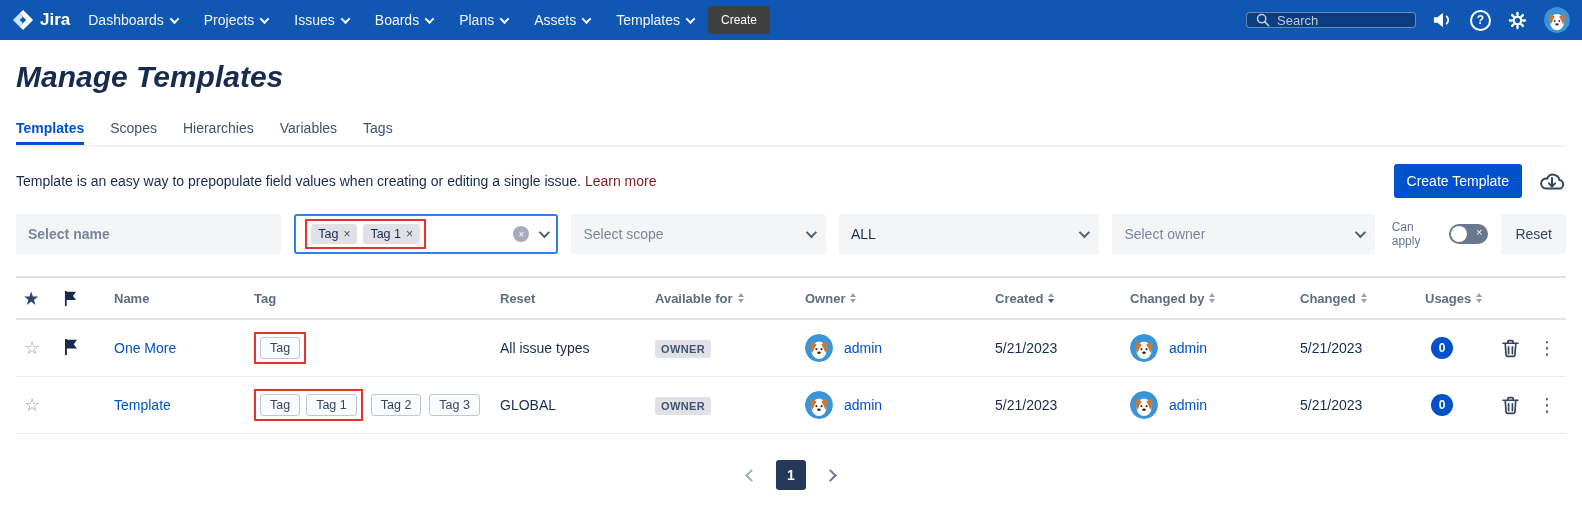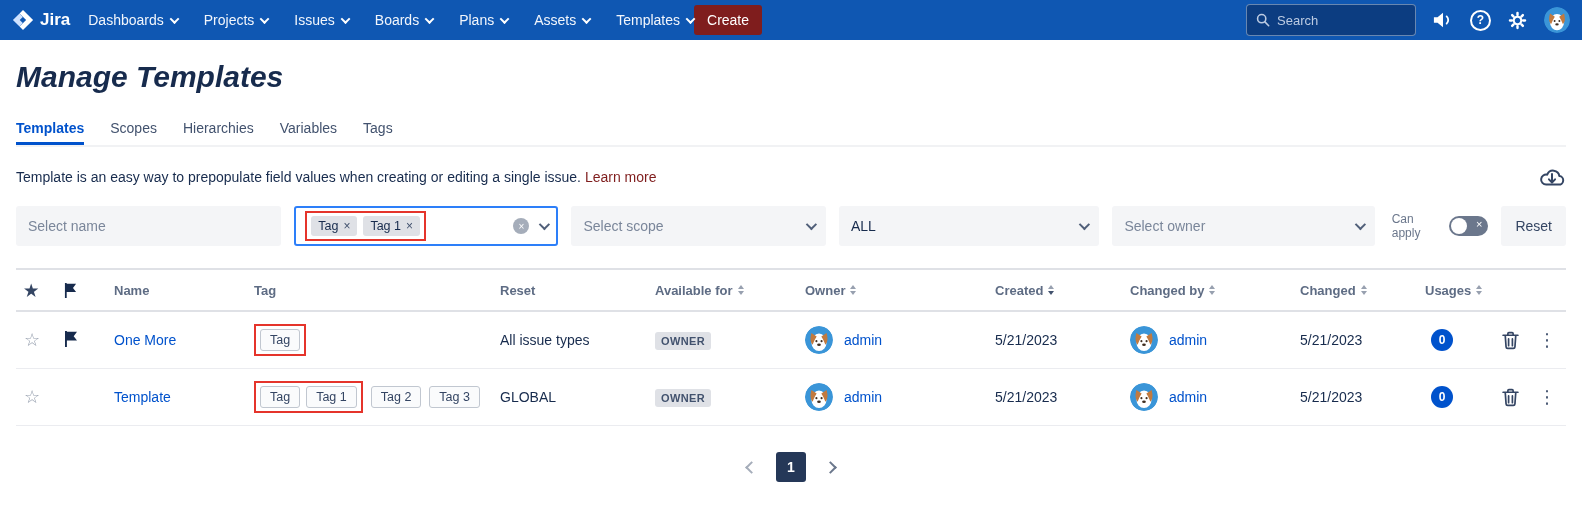--- a/index.html
+++ b/index.html
@@ -8,25 +8,25 @@
 
   
   .navbar { height:40px; background:#0f57b2; display:flex; align-items:center;
     padding:0 12px; gap:0; }
   .brand { display:flex; align-items:center; gap:6px; color:#fff; font-weight:700;
     font-size:17px; margin-right:18px; cursor:pointer; }
   .nav-items { display:flex; align-items:center; gap:26px; }
   .nav-item { color:#f2f6fc; font-size:14px; display:flex; align-items:center; gap:7px; cursor:pointer; }
   .chev-w { width:7px; height:7px; border-right:2px solid #fff; border-bottom:2px solid #fff;
     transform:rotate(45deg) translate(-1px,-1px); display:inline-block; }
-  .create-btn { background:#7f1d1d; color:#fff; font-size:14px; border:none; border-radius:3px;
-    padding:7px 13px; cursor:pointer; }
+  .create-btn { background:#404040; color:#fff; font-size:12px; border:none; border-radius:3px;
+    padding:7px 13px; margin-left:14px; cursor:pointer; }
   .nav-right { margin-left:auto; display:flex; align-items:center; gap:16px; }
   .search-box { display:flex; align-items:center; gap:7px; background:rgba(9,30,66,.44);
-    border:1px solid rgba(255,255,255,.38); border-radius:4px; height:32px; width:170px; padding:0 9px; }
+    border:1px solid rgba(255,255,255,.38); border-radius:4px; height:16px; width:170px; padding:0 9px; }
   .search-box input { background:transparent; border:none; outline:none; color:#fff;
     font-size:13px; width:120px; font-family:"Liberation Sans",sans-serif; }
   .search-box input::placeholder { color:#bccbe2; }
   .help-circle { width:21px; height:21px; border:2px solid #fff; border-radius:50%; color:#fff;
     font-size:12px; font-weight:700; display:flex; align-items:center; justify-content:center; cursor:pointer; }
   .avatar { border-radius:50%; display:block; cursor:pointer; }
 
   
   main { padding:0 16px; }
   h1 { margin-top:20px; font-size:30px; font-weight:600; color:#172B4D;font-style:italic; }
@@ -42,21 +42,21 @@
   .create-template-btn { background:#0052CC; color:#fff; border:none; border-radius:3px;
     font-size:14px; font-weight:500; padding:9px 13px; cursor:pointer; }
 
   
   .filter-row { margin-top:16px; display:flex; align-items:center; gap:13px; }
   .sel { height:40px; background:#F4F5F7; border-radius:3px; display:flex; align-items:center;
     justify-content:space-between; padding:0 12px; font-size:14px; color:#7A869A; cursor:pointer; }
   .sel .value { color:#172B4D; }
   .chev-g { width:8px; height:8px; border-right:2px solid #505F79; border-bottom:2px solid #505F79;
     transform:rotate(45deg) translateY(-2px); display:inline-block; flex:none; }
-  .sel-name { width:271px; }
+  .sel-name { width:271px;font-weight:bold; }
   .sel-tag { width:270px; background:#fff; border:2px solid #2D7FF9; padding:0 9px; }
   .sel-scope { width:260px; } .sel-avail { width:266px; } .sel-owner { width:268px; }
   .annotation { border:2px solid #E5342B; display:inline-flex; align-items:center; gap:6px; padding:3px 4px; }
   .chip { background:#DFE1E6; border-radius:3px; font-size:12.5px; color:#172B4D;
     padding:3px 7px; display:inline-flex; align-items:center; gap:5px; white-space:nowrap; }
   .chip .x { font-size:12px; color:#42526E; cursor:pointer; line-height:1; }
   .clear-circle { width:16px; height:16px; border-radius:50%; background:#A5ADBA; color:#fff;
     font-size:10px; display:flex; align-items:center; justify-content:center; cursor:pointer; flex:none; }
   .tag-right { margin-left:auto; display:flex; align-items:center; gap:10px; }
   .can-apply { display:flex; flex-direction:row; align-items:center; gap:5px; margin-left:4px; }
@@ -209,20 +209,21 @@
     <span class="tab">Variables</span>
     <span class="tab">Tags</span>
   </nav>
 
   <div class="desc-row">
     <p class="desc">
       <span>Template is an easy way to prepopulate field values when creating or editing a single issue.</span>
       <a class="link">Learn more</a>
     </p>
     <div class="desc-actions">
+      <button class="create-template-btn">Create Template</button>
       <svg width="28" height="26" viewBox="0 0 24 22">
         <path d="M7 17.5 a4.3 4.3 0 1 1 .9 -8.5 A5.4 5.4 0 0 1 18.3 10.2 A3.6 3.6 0 0 1 17.6 17.5 Z" fill="none" stroke="#344563" stroke-width="1.7" stroke-linejoin="round"></path>
         <path d="M12 8.5 v7 M9.4 13 L12 15.8 L14.6 13" fill="none" stroke="#344563" stroke-width="1.7" stroke-linecap="round" stroke-linejoin="round"></path>
       </svg>
     </div>
   </div>
 
   <div class="filter-row">
     <div class="sel sel-name">
       <span>Select name</span>

